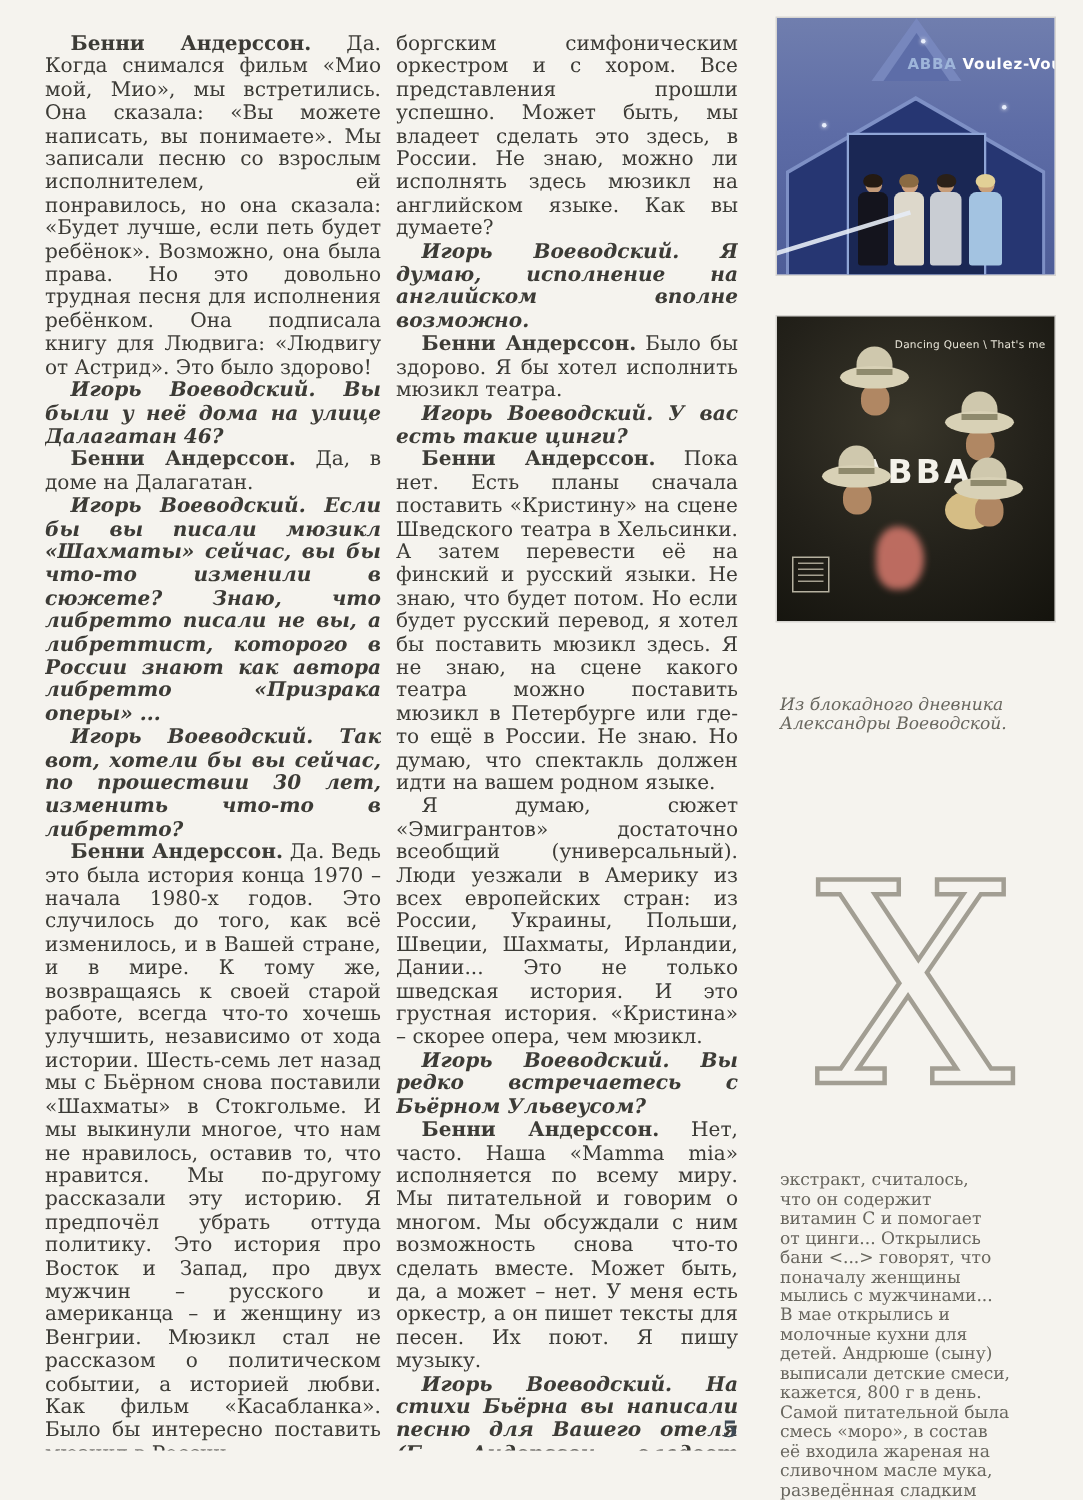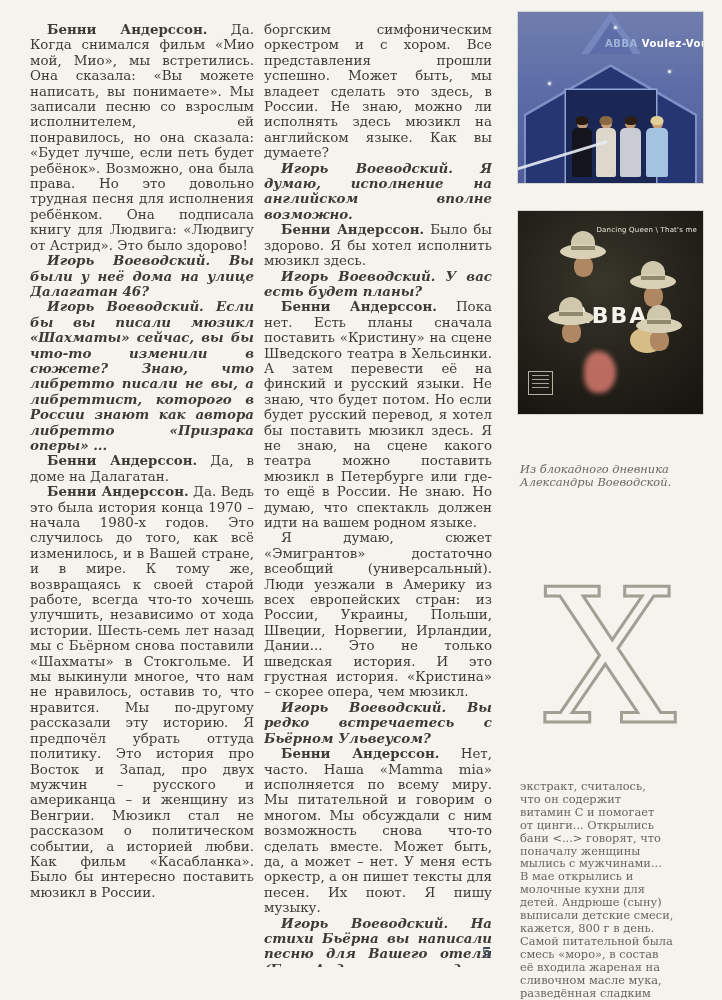--- a/index.html
+++ b/index.html
@@ -93,31 +93,32 @@
     font-size:15px;font-weight:bold;color:#3f4a55;}
 </style>
 </head>
 <body>
 
 <div class="page">
 
   <div class="col col-left">
       <p class="ind"><span class="seg-b">Бенни Андерссон.</span><span class="seg-n"> Да. Когда снимался фильм «Мио мой, Мио», мы встретились. Она сказала: «Вы можете написать, вы понимаете». Мы записали песню со взрослым исполнителем, ей понравилось, но она сказала: «Будет лучше, если петь будет ребёнок». Возможно, она была права. Но это довольно трудная песня для исполнения ребёнком. Она подписала книгу для Людвига: «Людвигу от Астрид». Это было здорово!</span></p>
       <p class="ind"><span class="seg-bi">Игорь Воеводский.</span><span class="seg-i"> Вы были у неё дома на улице Далагатан 46?</span></p>
+      <p class="ind"><span class="seg-b">Бенни Андерссон.</span><span class="seg-n"> Да, в доме на Далагатан.</span></p>
       <p class="ind"><span class="seg-bi">Игорь Воеводский.</span><span class="seg-i"> Если бы вы писали мюзикл «Шахматы» сейчас, вы бы что-то изменили в сюжете? Знаю, что либретто писали не вы, а либреттист, которого в России знают как автора либретто «Призрака оперы» ...</span></p>
-      <p class="ind"><span class="seg-b">Бенни Андерссон.</span><span class="seg-n"> Да, в доме на Далагатан.</span></p>
+      <p class="ind"><span class="seg-bi">Игорь Воеводский.</span><span class="seg-i"> Так вот, хотели бы вы сейчас, по прошествии 30 лет, изменить что-то в либретто?</span></p>
       <p class="ind"><span class="seg-b">Бенни Андерссон.</span><span class="seg-n"> Да. Ведь это была история конца 1970 – начала 1980-х годов. Это случилось до того, как всё изменилось, и в Вашей стране, и в мире. К тому же, возвращаясь к своей старой работе, всегда что-то хочешь улучшить, независимо от хода истории. Шесть-семь лет назад мы с Бьёрном снова поставили «Шахматы» в Стокгольме. И мы выкинули многое, что нам не нравилось, оставив то, что нравится. Мы по-другому рассказали эту историю. Я предпочёл убрать оттуда политику. Это история про Восток и Запад, про двух мужчин – русского и американца – и женщину из Венгрии. Мюзикл стал не рассказом о политическом событии, а историей любви. Как фильм «Касабланка». Было бы интересно поставить мюзикл в России.</span></p>
     </div>
   <div class="col col-mid">
       <p class=""><span class="seg-n">боргским симфоническим оркестром и с хором. Все представления прошли успешно. Может быть, мы владеет сделать это здесь, в России. Не знаю, можно ли исполнять здесь мюзикл на английском языке. Как вы думаете?</span></p>
       <p class="ind"><span class="seg-bi">Игорь Воеводский.</span><span class="seg-i"> Я думаю, исполнение на английском вполне возможно.</span></p>
-      <p class="ind"><span class="seg-b">Бенни Андерссон.</span><span class="seg-n"> Было бы здорово. Я бы хотел исполнить мюзикл здесь.</span></p>
-      <p class="ind"><span class="seg-bi">Игорь Воеводский.</span><span class="seg-i"> У вас есть будет планы?</span></p>
+      <p class="ind"><span class="seg-b">Бенни Андерссон.</span><span class="seg-n"> Было бы здорово. Я бы хотел исполнить мюзикл театра.</span></p>
+      <p class="ind"><span class="seg-bi">Игорь Воеводский.</span><span class="seg-i"> У вас есть такие цинги?</span></p>
       <p class="ind"><span class="seg-b">Бенни Андерссон.</span><span class="seg-n"> Пока нет. Есть планы сначала поставить «Кристину» на сцене Шведского театра в Хельсинки. А затем перевести её на финский и русский языки. Не знаю, что будет потом. Но если будет русский перевод, я хотел бы поставить мюзикл здесь. Я не знаю, на сцене какого театра можно поставить мюзикл в Петербурге или где-то ещё в России. Не знаю. Но думаю, что спектакль должен идти на вашем родном языке.</span></p>
-      <p class="ind"><span class="seg-n">Я думаю, сюжет «Эмигрантов» достаточно всеобщий (универсальный). Люди уезжали в Америку из всех европейских стран: из России, Украины, Польши, Швеции, Норвегии, Ирландии, Дании... Это не только шведская история. И это грустная история. «Кристина» – скорее опера, чем мюзикл.</span></p>
+      <p class="ind"><span class="seg-n">Я думаю, сюжет «Эмигрантов» достаточно всеобщий (универсальный). Люди уезжали в Америку из всех европейских стран: из России, Украины, Польши, Швеции, Шахматы, Ирландии, Дании... Это не только шведская история. И это грустная история. «Кристина» – скорее опера, чем мюзикл.</span></p>
       <p class="ind"><span class="seg-bi">Игорь Воеводский.</span><span class="seg-i"> Вы редко встречаетесь с Бьёрном Ульвеусом?</span></p>
       <p class="ind"><span class="seg-b">Бенни Андерссон.</span><span class="seg-n"> Нет, часто. Наша «Mamma mia» исполняется по всему миру. Мы питательной и говорим о многом. Мы обсуждали с ним возможность снова что-то сделать вместе. Может быть, да, а может – нет. У меня есть оркестр, а он пишет тексты для песен. Их поют. Я пишу музыку.</span></p>
       <p class="ind"><span class="seg-bi">Игорь Воеводский.</span><span class="seg-i"> На стихи Бьёрна вы написали песню для Вашего отеля (Б. Андерссон владеет отелем в Стокгольме на острове Сёдермальм).</span></p>
     </div>
 
   <aside class="sidebar">
 
     <div class="album a1">
       <div class="a1-pyramid"></div>
       <div class="a1-title">

